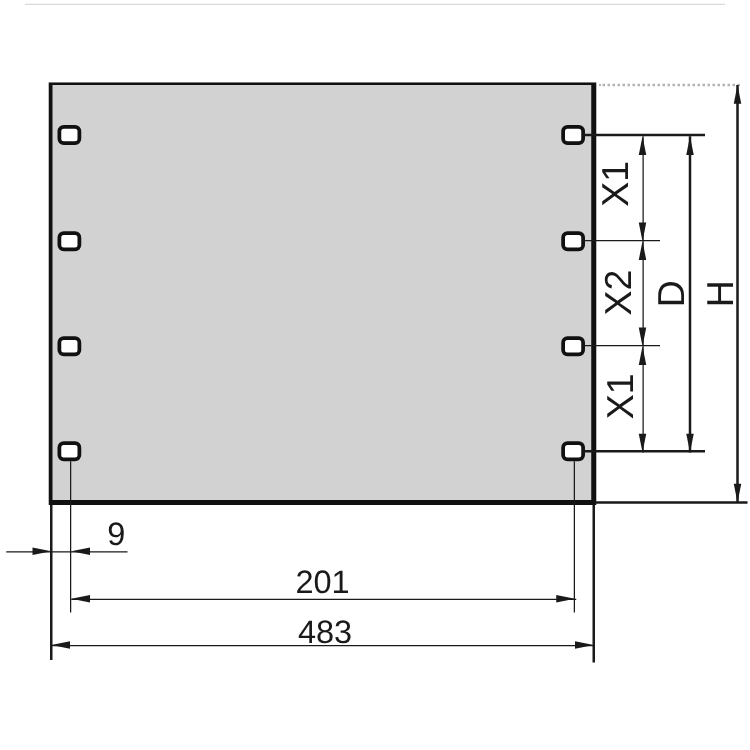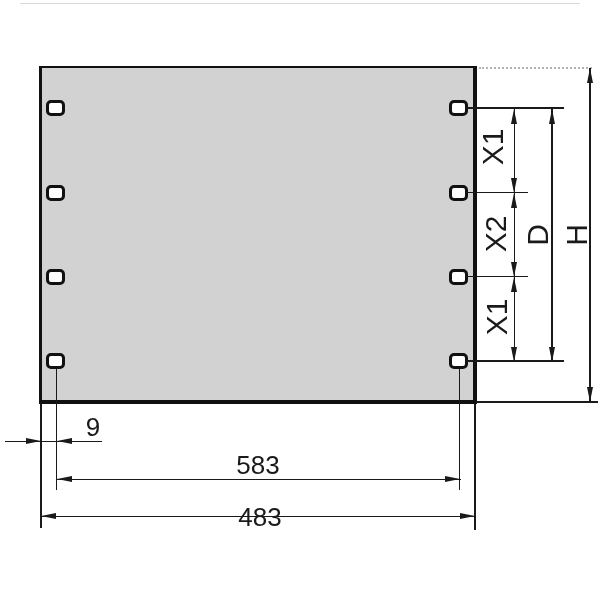--- a/index.html
+++ b/index.html
@@ -92,16 +92,16 @@
   <div class="arrow left" style="left:41px;  top:513px;"></div>
   <div class="arrow right" style="left:460px; top:513px;"></div>
 
   <div class="dim-label rot" style="left:493px; top:147px;">X1</div>
   <div class="dim-label rot" style="left:496px; top:234px;">X2</div>
   <div class="dim-label rot" style="left:497px; top:317px;">X1</div>
   <div class="dim-label rot" style="left:538px; top:235px;">D</div>
   <div class="dim-label rot" style="left:577px; top:235px;">H</div>
 
   <div class="dim-label" style="left:93px;  top:427px;">9</div>
-  <div class="dim-label" style="left:258px; top:465px;">583</div>
-  <div class="dim-label" style="left:260px; top:517px;text-align:right;">483</div>
+  <div class="dim-label" style="left:258px; top:465px;">201</div>
+  <div class="dim-label" style="left:260px; top:505px;text-align:right;">483</div>
 
 </div>
 
 </body></html>

